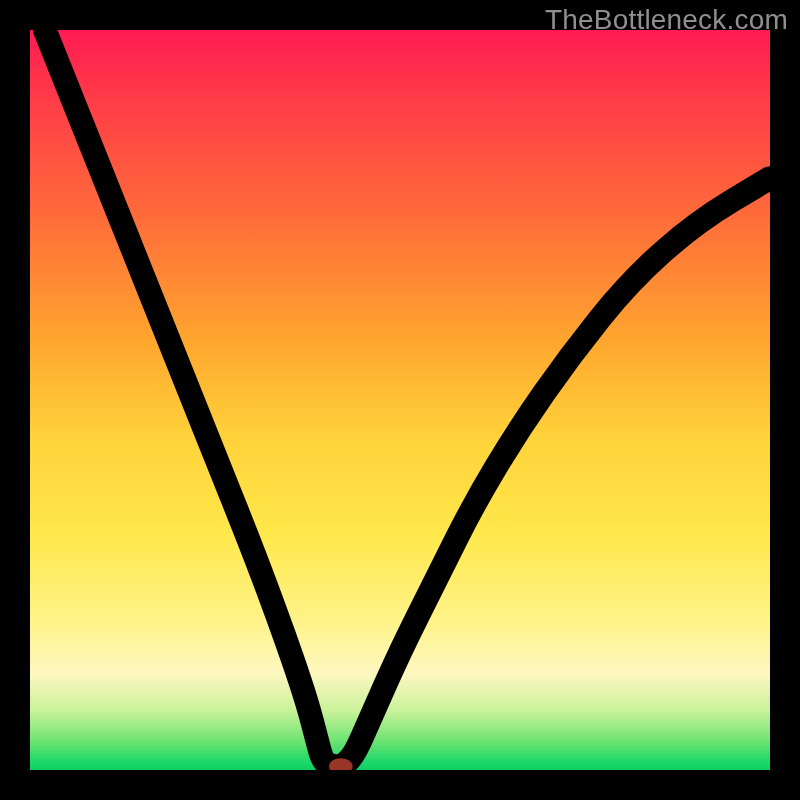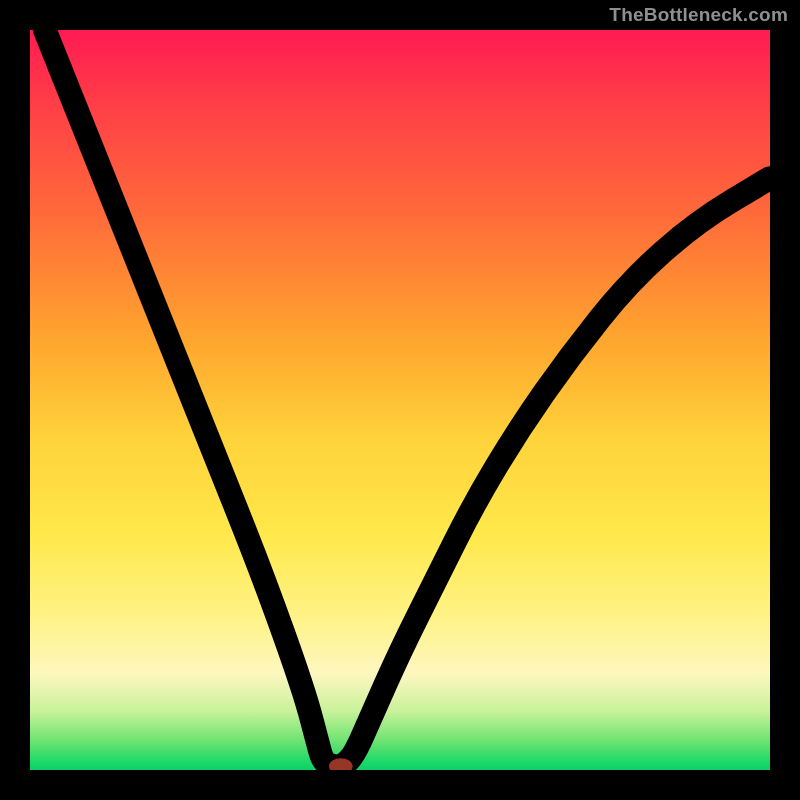--- a/index.html
+++ b/index.html
@@ -60,22 +60,22 @@
   }
   .marker {
     fill: #b2402e;
     opacity: 0.85;
   }
   .watermark {
     position: absolute;
     top: 4px;
     right: 12px;
     color: #8f8f8f;
-    font-size: 19px;
-    font-weight: 700;
+    font-size: 28px;
+    font-weight: 400;
     letter-spacing: 0.2px;
   }
 </style>
 </head>
 <body>
 
 <div class="frame">
   <div class="watermark">TheBottleneck.com</div>
 
   <div class="plot-area">

